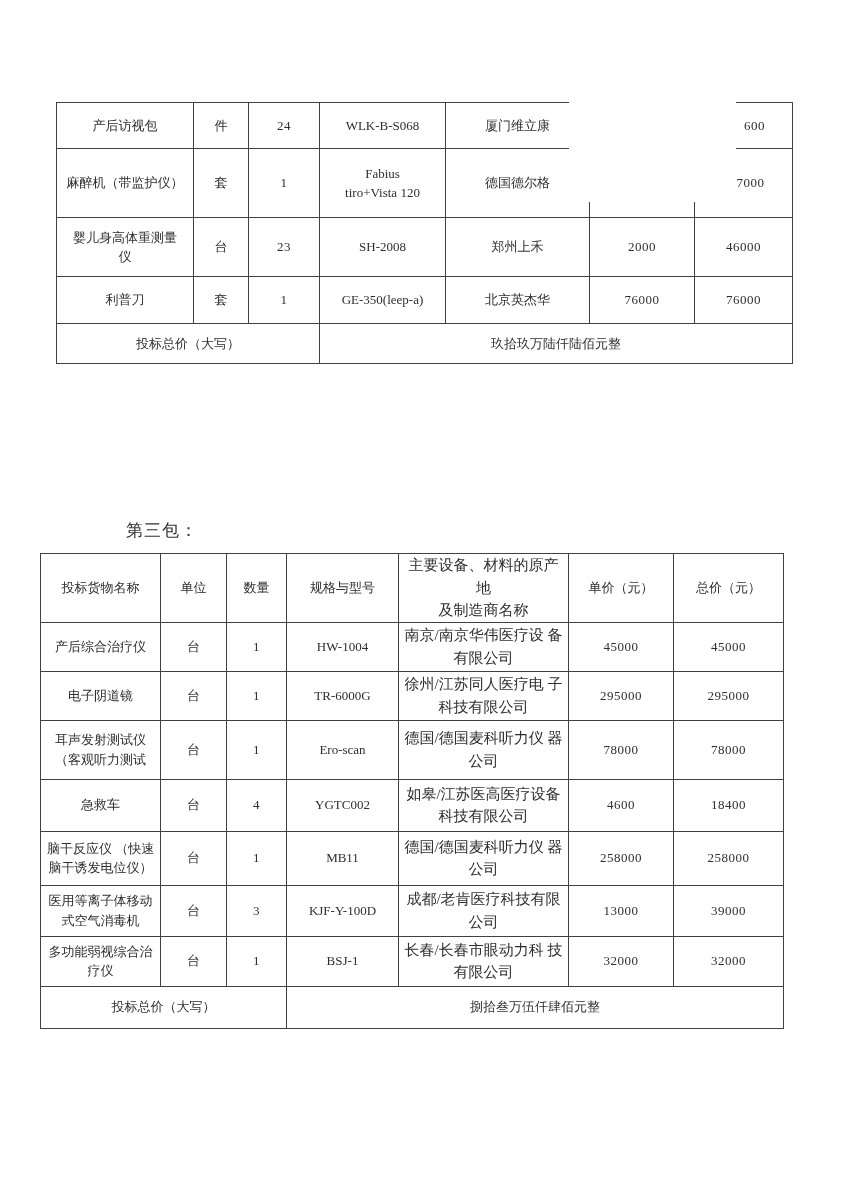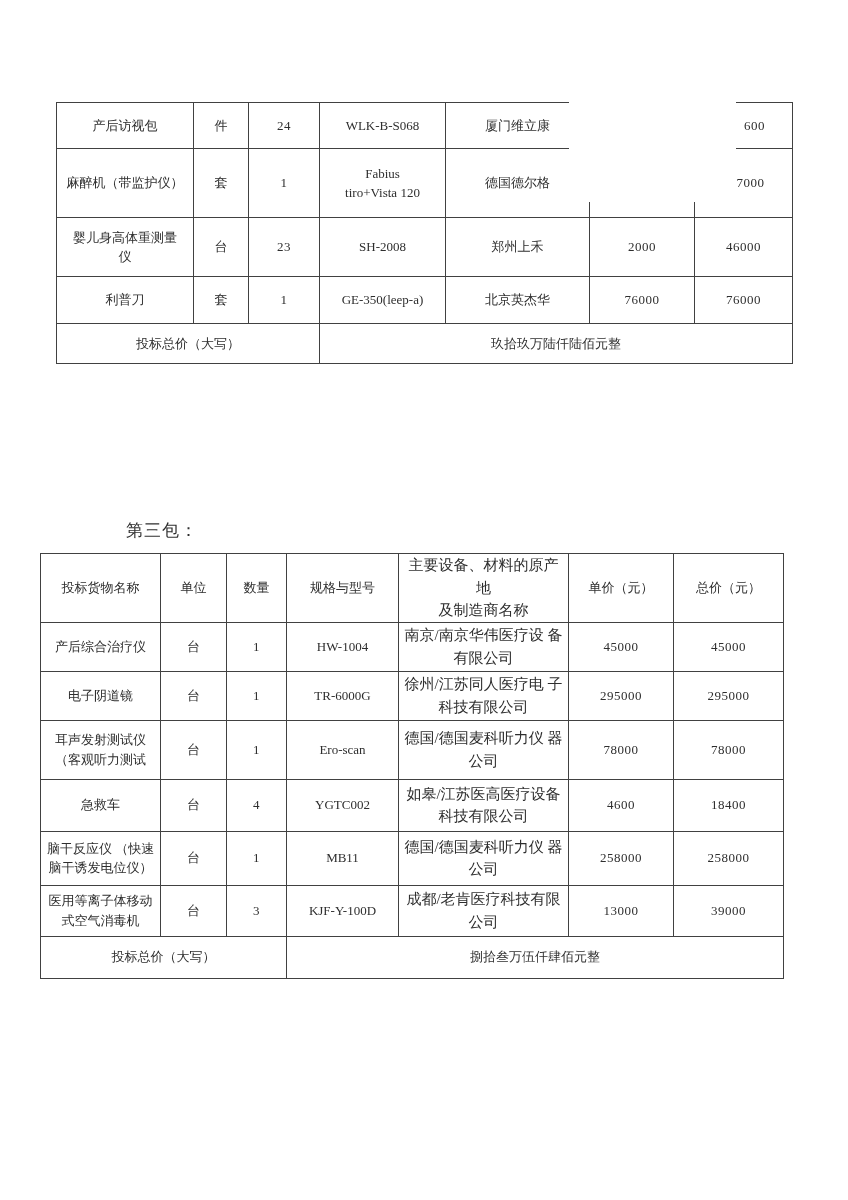--- a/index.html
+++ b/index.html
@@ -163,20 +163,31 @@
         <td>医用等离子体移动
 式空气消毒机</td>
         <td>台</td>
         <td class="num">3</td>
         <td>KJF-Y-100D</td>
         <td class="maker">成都/老肯医疗科技有限
 公司</td>
         <td class="num">13000</td>
         <td class="num">39000</td>
       </tr>
+      <tr style="height:50px">
+        <td>多功能弱视综合治
+疗仪</td>
+        <td>台</td>
+        <td class="num">1</td>
+        <td>BSJ-1</td>
+        <td class="maker">长春/长春市眼动力科 技
+有限公司</td>
+        <td class="num">32000</td>
+        <td class="num">32000</td>
+      </tr>
       <tr style="height:42px">
         <td colspan="3">投标总价（大写）</td>
         <td colspan="4">捌拾叁万伍仟肆佰元整</td>
       </tr>
     </tbody>
       </table>
   </div>
 
 </div>
 

